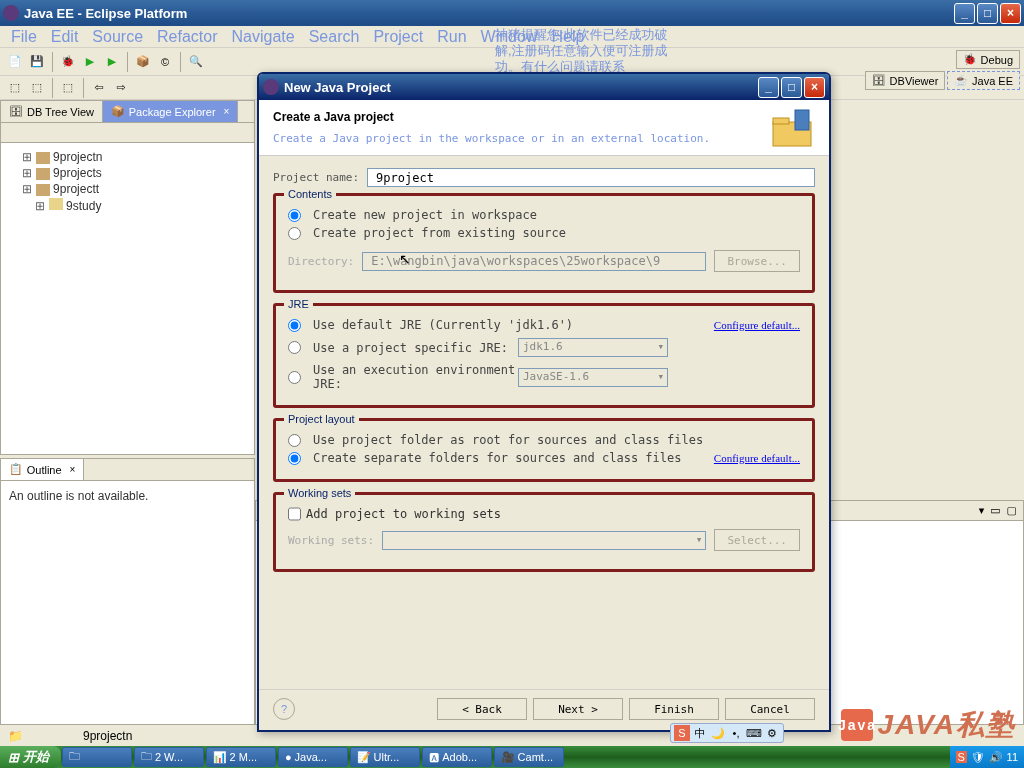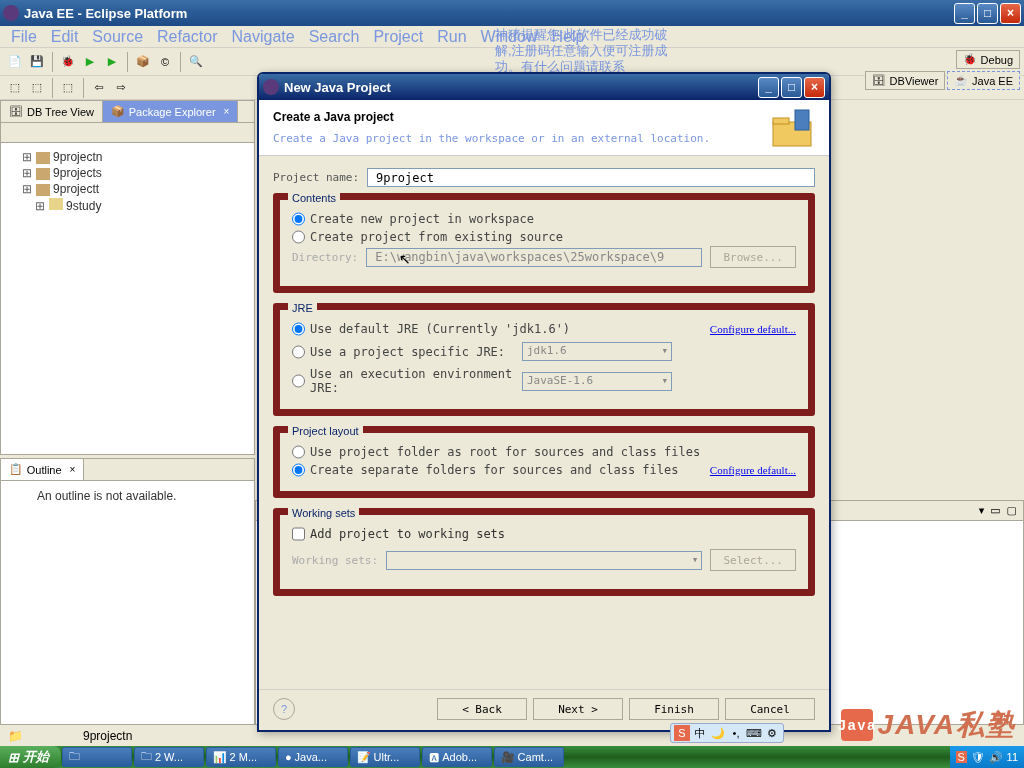--- a/index.html
+++ b/index.html
@@ -35,21 +35,21 @@
 
 .left-panel { width: 255px; display: flex; flex-direction: column; border: 1px solid #aca899; background: white; }
 .tab-bar { height: 22px; background: #ece9d8; display: flex; border-bottom: 1px solid #aca899; }
 .tab { padding: 2px 8px; border-right: 1px solid #aca899; display: flex; align-items: center; gap: 4px; cursor: pointer; font-size: 11px; background: #ece9d8; }
 .tab.active { background: #7a96df; color: white; }
 .tab .x { margin-left: 4px; font-size: 10px; }
 .tree { flex: 1; padding: 6px; font-size: 12px; color: #333; background: white; }
 .tree-item { padding: 1px 0; padding-left: 15px; cursor: pointer; }
 .tree-item::before { content: "⊞"; margin-right: 4px; color: #666; }
 .tree-item .picon { display: inline-block; width: 14px; height: 12px; background: #c9a76f; margin-right: 3px; vertical-align: middle; }
-.outline-content { padding: 8px; font-size: 12px; color: #333; margin-left: 28px; }
+.outline-content { padding: 8px; font-size: 12px; color: #333; }
 
 
 .editor-area { flex: 1; position: relative; background: #ece9d8; }
 
 
 .statusbar { position: absolute; bottom: 22px; left: 0; right: 0; height: 22px; background: #ece9d8; border-top: 1px solid #aca899; display: flex; align-items: center; padding: 0 8px; font-size: 12px; }
 .statusbar .sb-item { margin-left: 60px; }
 
 
 .taskbar { position: absolute; bottom: 0; left: 0; right: 0; height: 22px; background: linear-gradient(to bottom, #3a8e3c, #1e5e1e 50%, #3a8e3c); display: flex; align-items: center; }
@@ -58,27 +58,27 @@
 .tray { margin-left: auto; background: linear-gradient(to bottom, #1a9aea, #0a7aca); height: 22px; padding: 0 6px; display: flex; align-items: center; gap: 4px; color: white; font-size: 11px; }
 .dialog { position: absolute; left: 257px; top: 72px; width: 574px; height: 660px; background: #ece9d8; border: 2px solid #0a246a; border-radius: 6px 6px 0 0; box-shadow: 2px 2px 8px rgba(0,0,0,0.3); display: flex; flex-direction: column; }
 .dlg-title { height: 26px; background: linear-gradient(to bottom, #3a6ea5, #0a246a); color: white; display: flex; align-items: center; padding: 0 4px; border-radius: 4px 4px 0 0; }
 .dlg-title .icon { width: 16px; height: 16px; background: #5a3a7a; border-radius: 50%; margin-right: 5px; }
 .dlg-title .t { flex: 1; font-weight: bold; font-size: 13px; }
 .dlg-header { padding: 10px 14px; background: white; border-bottom: 1px solid #ccc; position: relative; min-height: 56px; }
 .dlg-header h1 { font-size: 12px; font-weight: bold; margin-bottom: 8px; }
 .dlg-header p { font-size: 11px; color: #7a96df; font-family: monospace; }
 .dlg-header .folder-icon { position: absolute; right: 12px; top: 6px; width: 48px; height: 44px; }
 .dlg-body { flex: 1; padding: 12px 14px; font-size: 11px; color: #333; overflow: auto; }
-.fieldset { border: 7px solid #7f1d1d; border-radius: 3px; padding: 10px 12px 12px; margin-bottom: 10px; position: relative; }
+.fieldset { border: 3px solid #7f1d1d; border-radius: 3px; padding: 10px 12px 12px; margin-bottom: 10px; position: relative; }
 .fieldset > .legend { position: absolute; top: -8px; left: 8px; background: #ece9d8; padding: 0 4px; color: #0a246a; font-size: 11px; }
 .form-row { display: flex; align-items: center; margin-bottom: 6px; gap: 8px; }
 .form-row label { font-family: monospace; color: #555; }
 .form-row input[type=text] { flex: 1; border: 1px solid #7f9db9; padding: 2px 8px; font-size: 12px; font-family: monospace; height: 19px; }
 .form-row input[disabled] { background: #ece9d8; color: #888; }
-.radio-row { display: flex; gap: 5px; padding: 2px 0; font-family: monospace; font-size: 12px; color: #444; }
+.radio-row { display: flex; align-items: center; gap: 12px; padding: 2px 0; font-family: monospace; font-size: 12px; color: #444; }
 .radio-row input[type=radio] { margin: 0; }
 .link { color: #0000ee; text-decoration: underline; cursor: pointer; float: right; font-family: Liberation Serif, serif; font-size: 11px; }
 .btn { border: 1px solid #aca899; background: #ece9d8; padding: 2px 12px; font-size: 11px; cursor: pointer; min-width: 75px; height: 22px; font-family: monospace; }
 .btn:disabled { color: #aca899; }
 .select-box { border: 1px solid #7f9db9; background: #ece9d8; padding: 1px 18px 1px 4px; font-size: 11px; height: 19px; position: relative; min-width: 150px; color: #888; font-family: monospace; }
 .select-box::after { content: "▾"; position: absolute; right: 3px; top: 1px; color: #888; }
 .check-row { display: flex; gap: 5px; padding: 2px 0; font-family: monospace; font-size: 12px; }
 .dlg-footer { padding: 8px 14px 10px; border-top: 1px solid #d4d0c8; display: flex; align-items: center; }
 .dlg-footer .help { width: 22px; height: 22px; border: 1px solid #aca899; border-radius: 50%; display: flex; align-items: center; justify-content: center; cursor: pointer; color: #7a96df; }
 .dlg-footer .btns { margin-left: auto; display: flex; gap: 6px; }
@@ -228,21 +228,21 @@
     <div class="fieldset">
       <div class="legend">Contents</div>
       <div class="radio-row">
           <input type="radio" checked="" style="">
           <span>Create new project in workspace</span>
         </div>
       <div class="radio-row">
           <input type="radio" style="">
           <span>Create project from existing source</span>
         </div>
-      <div class="form-row" style="">
+      <div class="form-row" style="margin-top:8px;">
         <label style="color:#aaa;">Directory:</label>
         <input type="text" disabled="" value="E:\wangbin\java\workspaces\25workspace\9" style="">
         <button class="btn" disabled="">Browse...</button>
       </div>
     </div>
 
     <div class="fieldset">
       <div class="legend">JRE</div>
       <div style="display:flex;align-items:center;">
         <div class="radio-row" style="flex:1;">

